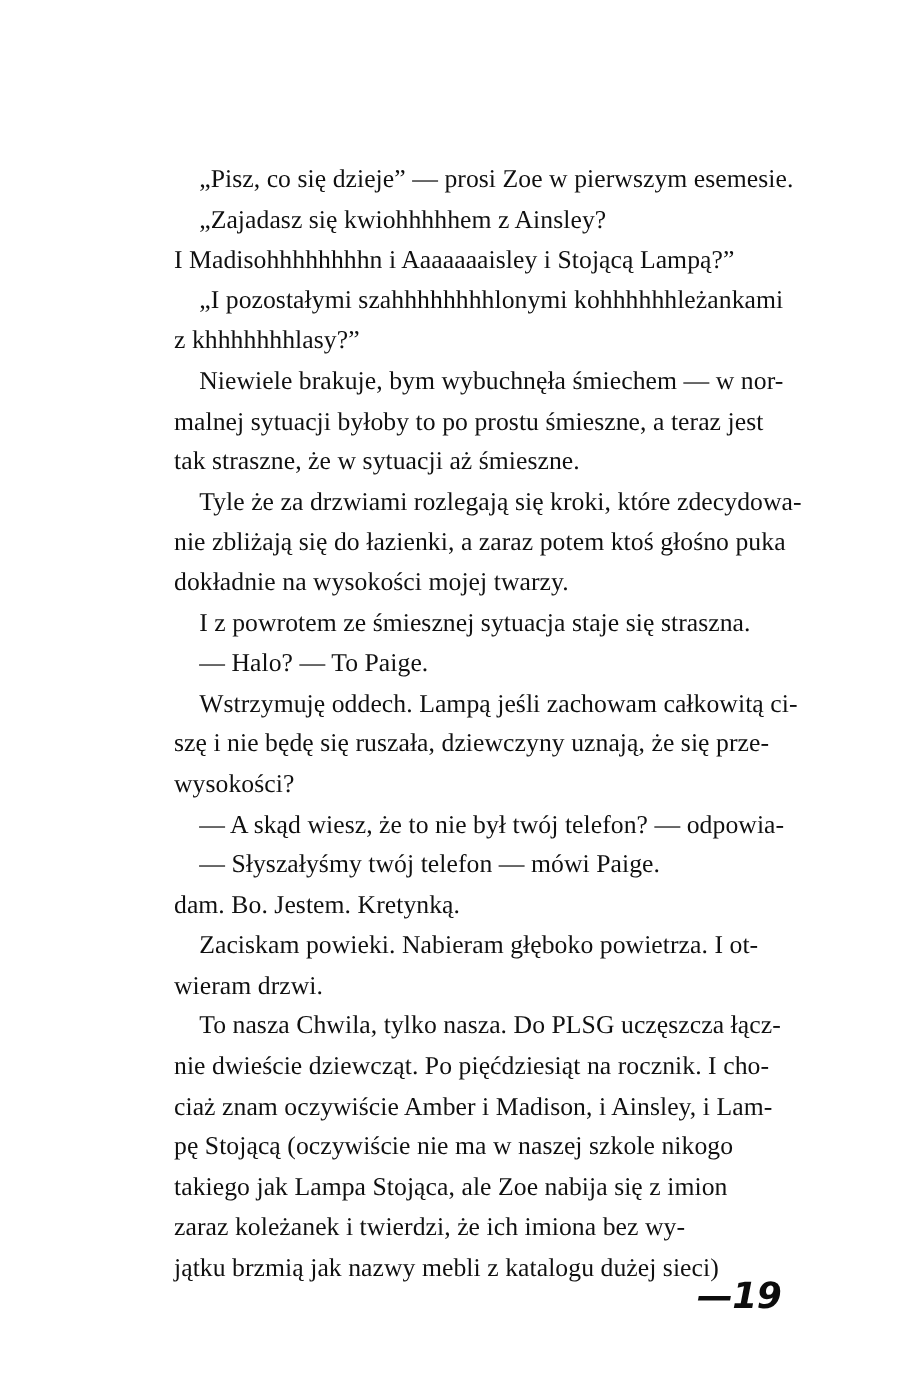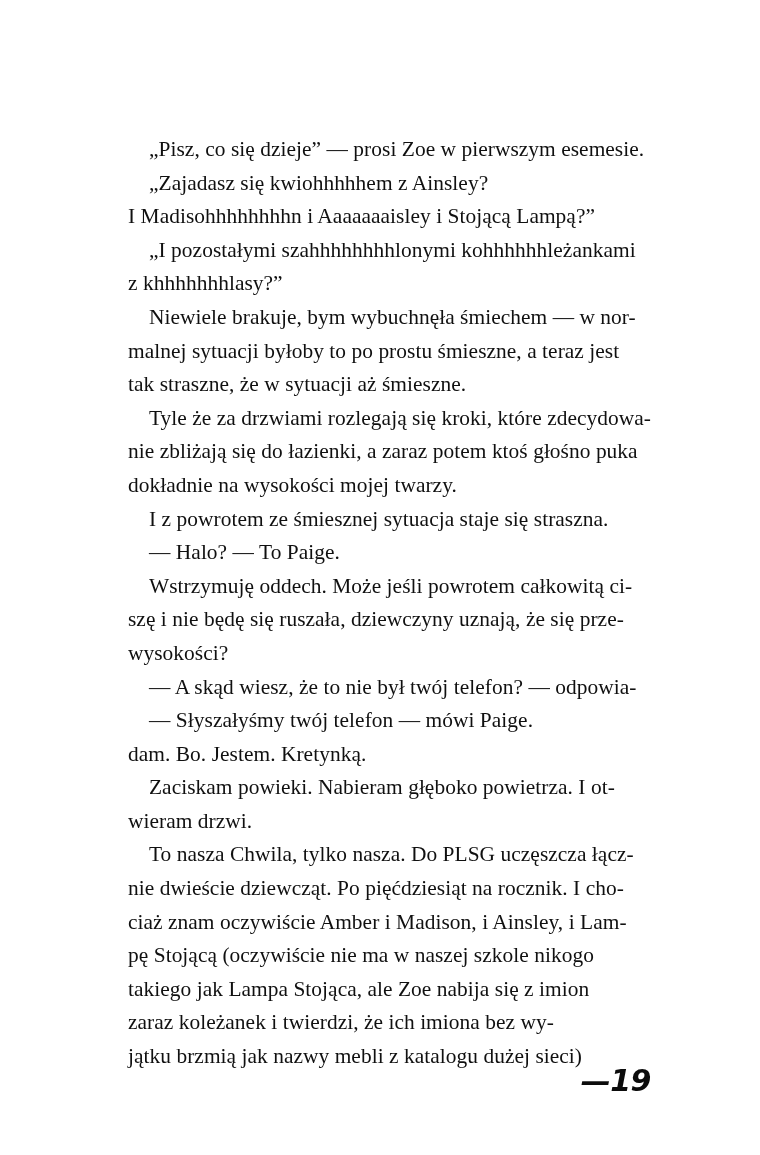--- a/index.html
+++ b/index.html
@@ -14,21 +14,21 @@
     width: 760px;
     height: 1155px;
     background: #ffffff;
     overflow: hidden;
     font-family: "Liberation Serif", "DejaVu Serif", serif;
     color: #111111;
   }
 
   .textblock {
     position: absolute;
-    left: 128px;
+    left: 145px;
     top: 133px;
     width: 528px;
   }
 
   
   .line {
     display: block;
     height: 33.6px;
     line-height: 33.6px;
     font-size: 21.4px;
@@ -76,21 +76,21 @@
     <span class="line">tak straszne, że w sytuacji aż śmieszne.</span>
 
     <span class="line indent">Tyle że za drzwiami rozlegają się kroki, które zdecydowa-</span>
     <span class="line">nie zbliżają się do łazienki, a zaraz potem ktoś głośno puka</span>
     <span class="line">dokładnie na wysokości mojej twarzy.</span>
 
     <span class="line indent">I z powrotem ze śmiesznej sytuacja staje się straszna.</span>
 
     <span class="line indent">— Halo? — To Paige.</span>
 
-    <span class="line indent">Wstrzymuję oddech. Może jeśli powrotem całkowitą ci-</span>
+    <span class="line indent">Wstrzymuję oddech. Lampą jeśli zachowam całkowitą ci-</span>
     <span class="line">szę i nie będę się ruszała, dziewczyny uznają, że się prze-</span>
     <span class="line">wysokości?</span>
 
     <span class="line indent">— A skąd wiesz, że to nie był twój telefon? — odpowia-</span>
 
     <span class="line indent">— Słyszałyśmy twój telefon — mówi Paige.</span>
     <span class="line">dam. Bo. Jestem. Kretynką.</span>
 
     <span class="line indent">Zaciskam powieki. Nabieram głęboko powietrza. I ot-</span>
     <span class="line">wieram drzwi.</span>

